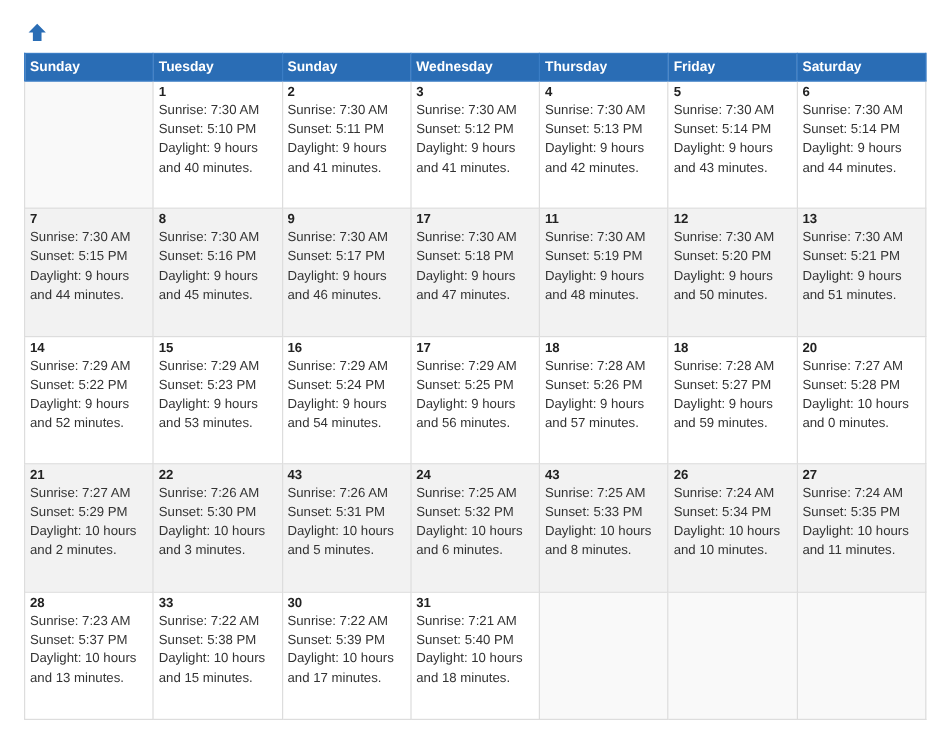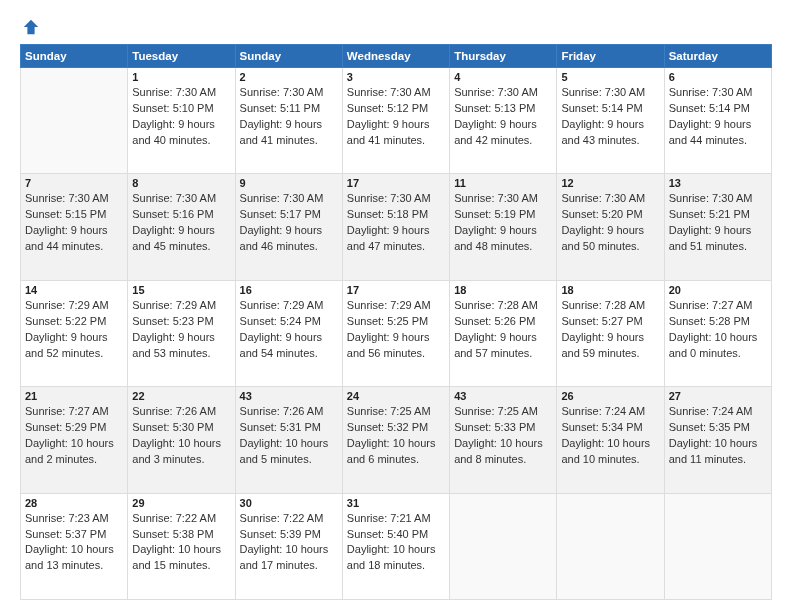--- a/index.html
+++ b/index.html
@@ -258,21 +258,21 @@
             <span class="day-number">27</span>
             <div class="day-info">Sunrise: 7:24 AM<br>Sunset: 5:35 PM<br>Daylight: 10 hours and 11 minutes.</div>
           </td>
         </tr>
         <tr class="row-bg-1">
           <td>
             <span class="day-number">28</span>
             <div class="day-info">Sunrise: 7:23 AM<br>Sunset: 5:37 PM<br>Daylight: 10 hours and 13 minutes.</div>
           </td>
           <td>
-            <span class="day-number">29</span>
+            <span class="day-number">33</span>
             <div class="day-info">Sunrise: 7:22 AM<br>Sunset: 5:38 PM<br>Daylight: 10 hours and 15 minutes.</div>
           </td>
           <td>
             <span class="day-number">30</span>
             <div class="day-info">Sunrise: 7:22 AM<br>Sunset: 5:39 PM<br>Daylight: 10 hours and 17 minutes.</div>
           </td>
           <td>
             <span class="day-number">31</span>
             <div class="day-info">Sunrise: 7:21 AM<br>Sunset: 5:40 PM<br>Daylight: 10 hours and 18 minutes.</div>
           </td>

